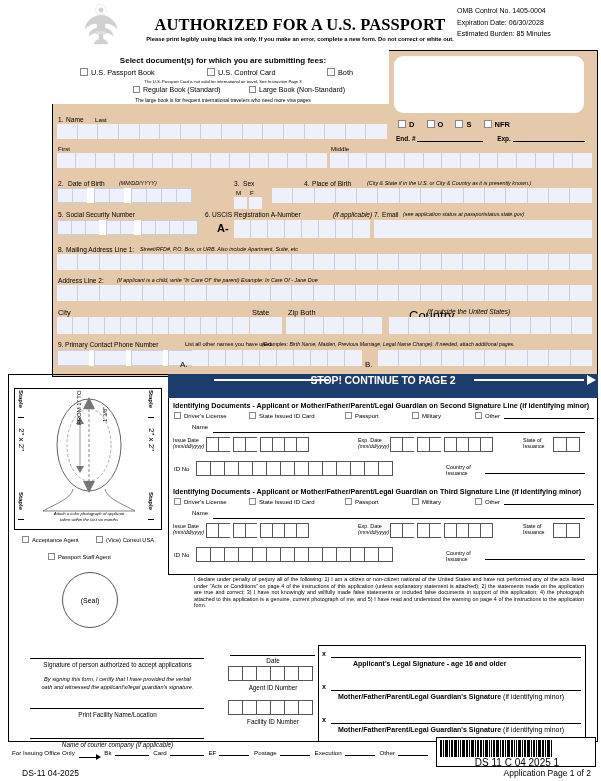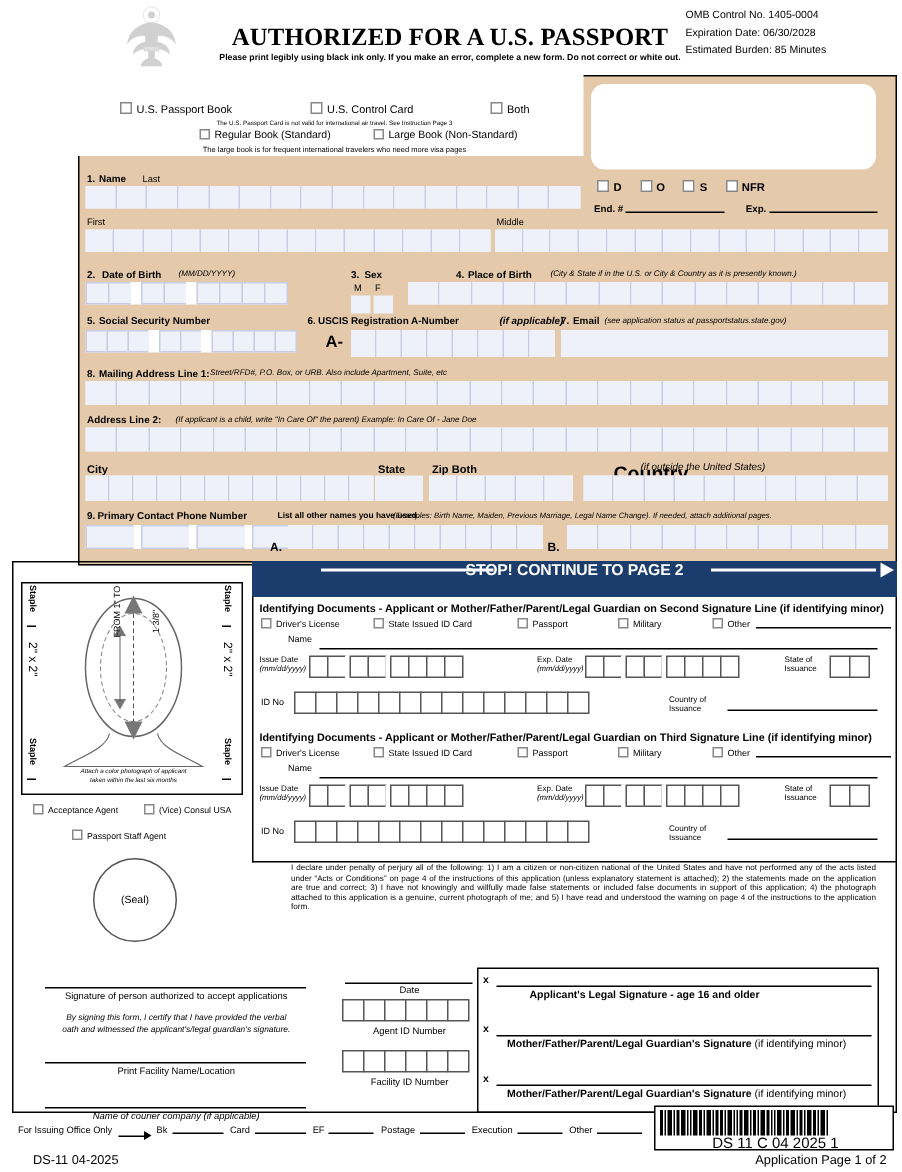--- a/index.html
+++ b/index.html
@@ -41,21 +41,21 @@
   .subnote { position:absolute; width:330px; text-align:center; font-size:4.2px; }
 
   
   .endbox { position:absolute; left:394px; top:56px; width:190px; height:57px;
             background:#fff; border-radius:9px; }
   .endchecks { position:absolute; left:398px; top:120px; font-size:7.5px; font-weight:bold; }
   .endline { position:absolute; left:396px; top:134px; width:190px; font-size:6.5px; font-weight:bold; }
   .ul { display:inline-block; border-bottom:1px solid #000; height:8px; vertical-align:-1px; }
 
   
-  .lbl { position:absolute; font-size:6.6px; font-weight:bold; white-space:nowrap; }
+  .lbl { position:absolute; font-size:6.6px; font-weight:normal; white-space:nowrap; }
   .lbln { position:absolute; font-size:6.2px; font-weight:normal; white-space:nowrap; }
   .lbli { position:absolute; font-size:5.4px; font-style:italic; white-space:nowrap; }
   .boxes { position:absolute; display:flex; background:#eef0fa; border:0; }
   .boxes > i { display:block; height:100%; border-right:1px solid #c9cde4; background:#eef0fa; }
   .boxes > i:last-child { border-right:0; }
   .plain { position:absolute; background:#eef0fa; }
 
   
   .stopwrap { position:absolute; left:168px; top:374px; width:430px; height:24px; background:#1b3d6d; }
   .stopline1 { position:absolute; left:0; top:0; width:430px; height:12px; color:#fff;
@@ -132,20 +132,21 @@
     <div class="ombbox">
       <div>OMB Control No. 1405-0004</div>
       <div>Expiration Date: 06/30/2028</div>
       <div>Estimated Burden: 85 Minutes</div>
     </div>
   </div>
 
   <div class="formbox"></div>
   <div class="topwhite"></div>
 
+  <div class="selecttitle">Select document(s) for which you are submitting fees:</div>
 
   <div class="ckrow" style="left:80px; top:68px;">
     <span class="ck"></span><span>U.S. Passport Book</span>
   </div>
   <div class="ckrow" style="left:207px; top:68px;">
     <span class="ck"></span><span>U.S. Control Card</span>
   </div>
   <div class="ckrow" style="left:327px; top:68px;">
     <span class="ck"></span><span>Both</span>
   </div>

